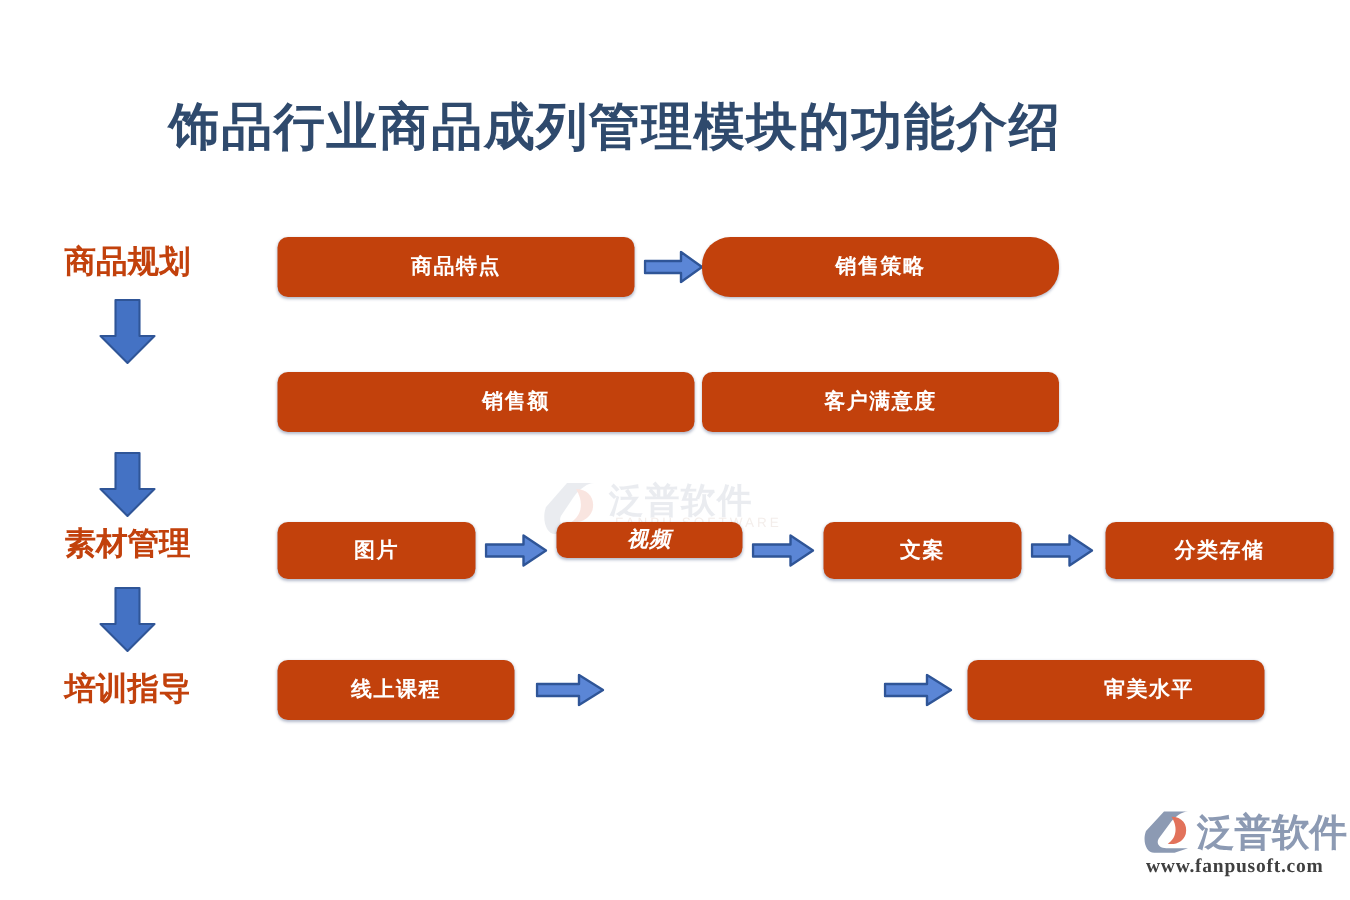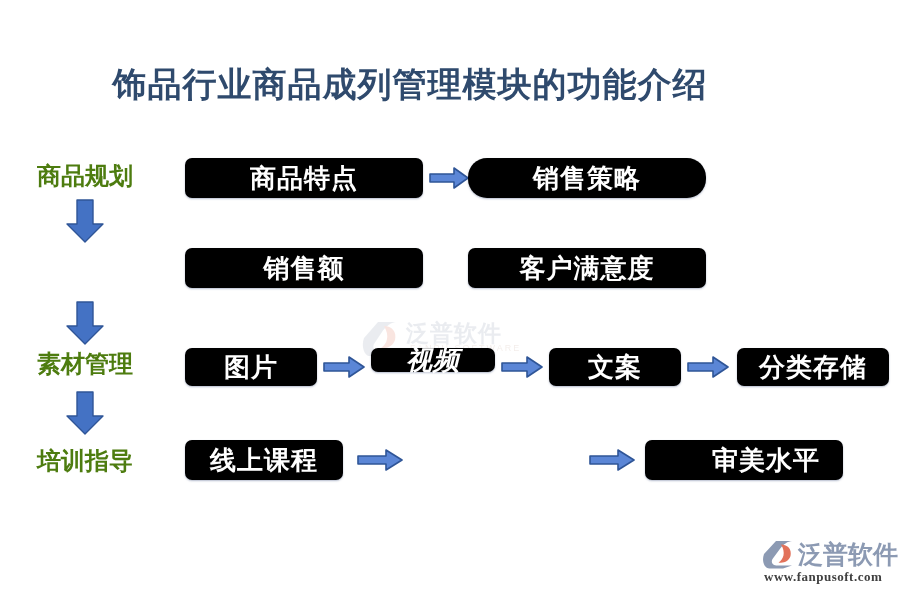--- a/index.html
+++ b/index.html
@@ -69,34 +69,34 @@
     top: 2px;
     width: 42px;
     height: 40px;
   }
 
   
   .row-label {
     position: absolute;
     width: 130px;
     text-align: center;
-    font-size: 24px;
-    font-weight: 700;
-    color: #4d7c0f;
+    font-size: 21px;
+    font-weight: 700;
+    color: #c2410c;
     font-family: "Liberation Serif", "DejaVu Serif", serif;
     white-space: nowrap;
   }
 
   
   .node-box {
     position: absolute;
-    background: #000000;
+    background: #c2410c;
     border-radius: 7px;
     color: #ffffff;
-    font-size: 26px;
+    font-size: 14px;
     font-weight: 700;
     font-family: "Liberation Serif", "DejaVu Serif", serif;
     display: flex;
     align-items: center;
     justify-content: center;
     box-shadow: 0 1px 2px rgba(40,60,110,0.35);
     white-space: nowrap;
     letter-spacing: 1px;
   }
 
@@ -183,21 +183,21 @@
 
   <div class="node-box" style="left:468px; top:158px; width:238px; height:40px;border-radius:19px;">销售策略</div>
 
   <div class="arrow-down" style="left:64px; top:198px;">
     <svg viewBox="0 0 42 46" xmlns="http://www.w3.org/2000/svg">
       <path d="M13 2 L29 2 L29 26 L39 26 L21 44 L3 26 L13 26 Z" fill="#4472c4" stroke="#2f5597" stroke-width="1.4" stroke-linejoin="round"></path>
     </svg>
   </div>
 
 
-  <div class="node-box" style="left:185px; top:248px; width:238px; height:40px;">销售额</div>
+  <div class="node-box" style="left:185px; top:248px; width:238px; height:40px;padding-left:40px;">销售额</div>
 
   <div class="node-box" style="left:468px; top:248px; width:238px; height:40px;">客户满意度</div>
 
   <div class="arrow-down" style="left:64px; top:300px;">
     <svg viewBox="0 0 42 46" xmlns="http://www.w3.org/2000/svg">
       <path d="M13 2 L29 2 L29 26 L39 26 L21 44 L3 26 L13 26 Z" fill="#4472c4" stroke="#2f5597" stroke-width="1.4" stroke-linejoin="round"></path>
     </svg>
   </div>
 
   <div class="row-label" style="left:20px; top:348px;">素材管理</div>

